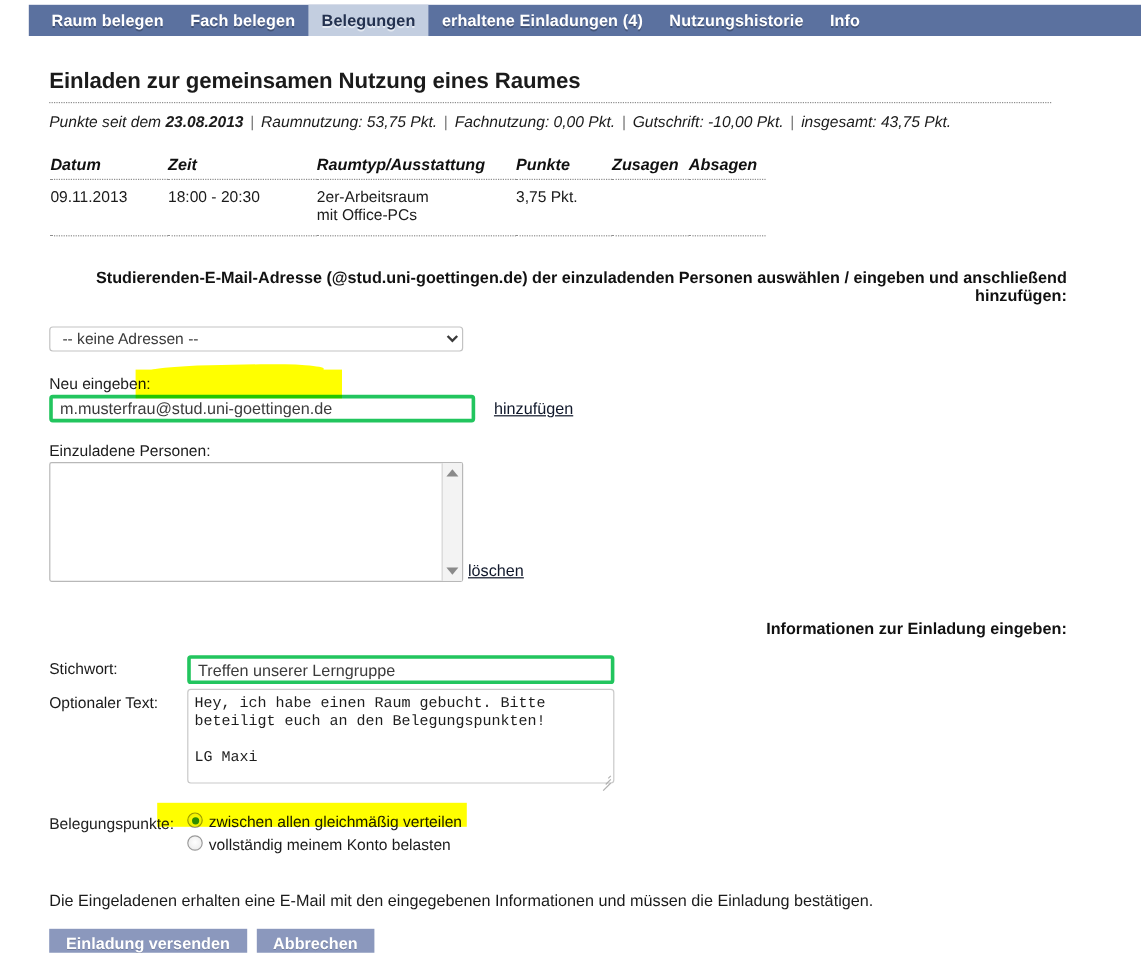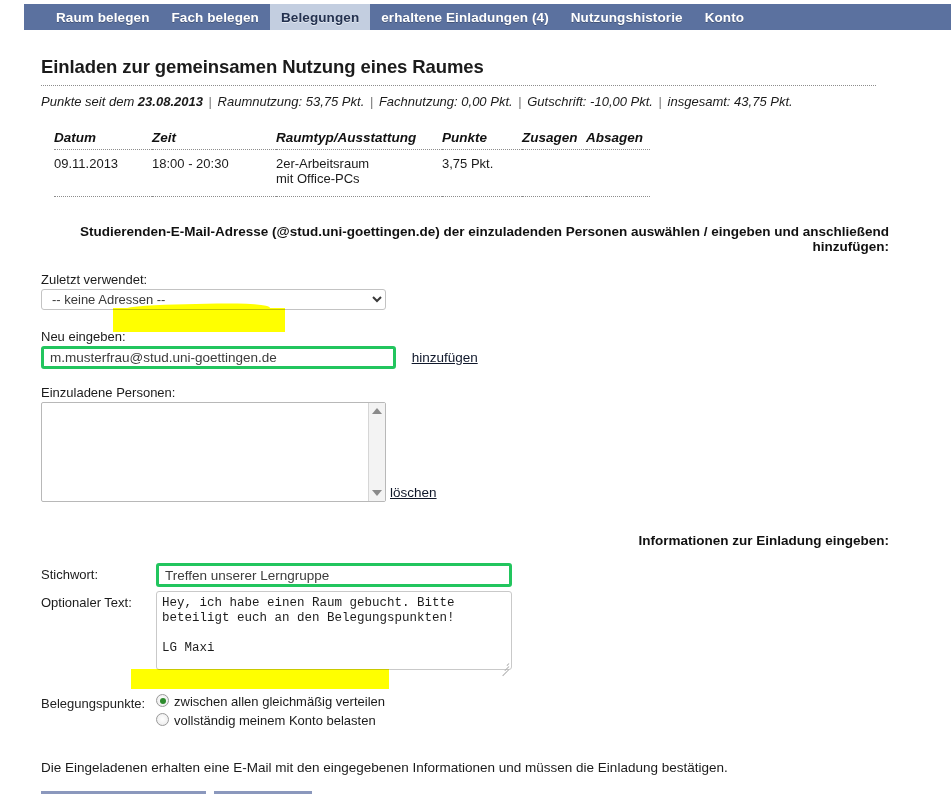--- a/index.html
+++ b/index.html
@@ -21,21 +21,21 @@
   
   #navbar {
     position: absolute;
     left: 24px;
     top: 4px;
     right: 0;
     height: 26px;
     background: #5b719f;
     display: flex;
     align-items: stretch;
-    padding-left: 21px;
+    padding-left: 8px;
     box-sizing: border-box;
   }
   .nav-item {
     display: flex;
     align-items: center;
     padding: 0 11px;
     color: #ffffff;
     font-weight: bold;
     font-size: 13.5px;
     letter-spacing: 0.1px;
@@ -77,21 +77,21 @@
     font-style: italic;
     font-size: 13px;
     color: #1b1b1b;
     white-space: nowrap;
   }
   #points-line b { font-style: italic; font-weight: bold; }
   #points-line .sep { color: #777; font-style: normal; padding: 0 2px; }
 
   
   table#booking-table {
-    margin: 21px 0 0 26px;
+    margin: 21px 0 0 14px;
     border-collapse: collapse;
     font-size: 13px;
   }
   table#booking-table th {
     text-align: left;
     font-style: italic;
     font-weight: bold;
     font-size: 13.5px;
     color: #111;
     padding: 0 0 4px 0;
@@ -326,21 +326,21 @@
 </style>
 </head>
 <body>
 
 <div id="navbar">
   <div class="nav-item">Raum belegen</div>
   <div class="nav-item">Fach belegen</div>
   <div class="nav-item active">Belegungen</div>
   <div class="nav-item">erhaltene Einladungen (4)</div>
   <div class="nav-item">Nutzungshistorie</div>
-  <div class="nav-item">Konto</div>
+  <div class="nav-item">Info</div>
 </div>
 
 <div id="page">
 
   <h1 id="page-title">Einladen zur gemeinsamen Nutzung eines Raumes</h1>
   <div class="rule"></div>
 
   <div id="points-line">
     <span>Punkte seit dem</span>
     <b>23.08.2013</b>
@@ -379,21 +379,20 @@
         <td></td>
       </tr>
     </tbody>
   </table>
 
   
   <div class="section-head">Studierenden-E-Mail-Adresse (@stud.uni-goettingen.de) der einzuladenden Personen auswählen / eingeben und anschließend hinzufügen:</div>
 
   <div style="height:18px"></div>
 
-  <div class="field-label">Zuletzt verwendet:</div>
   <select class="styled" id="recent-select">
     <option>-- keine Adressen --</option>
   </select>
 
   <div style="height:19px"></div>
 
   <div class="field-label">Neu eingeben:</div>
   <span>
     <input class="text-field" id="new-email-input" type="text" value="m.musterfrau@stud.uni-goettingen.de" style="">
     <a class="inline-link">hinzufügen</a>

